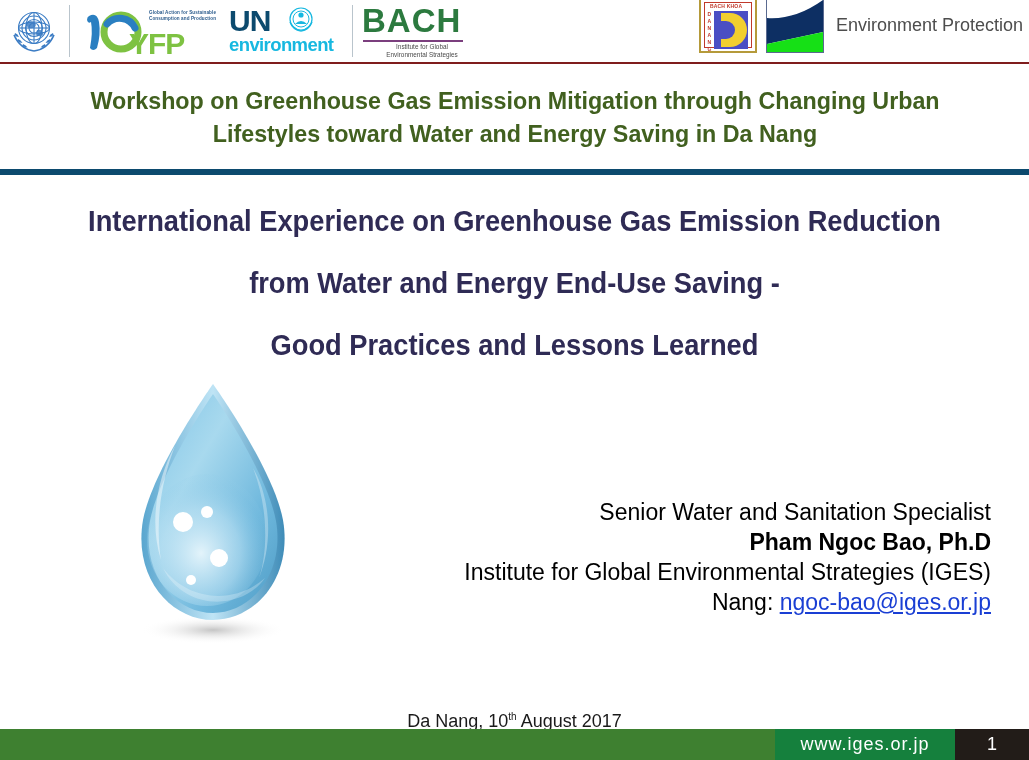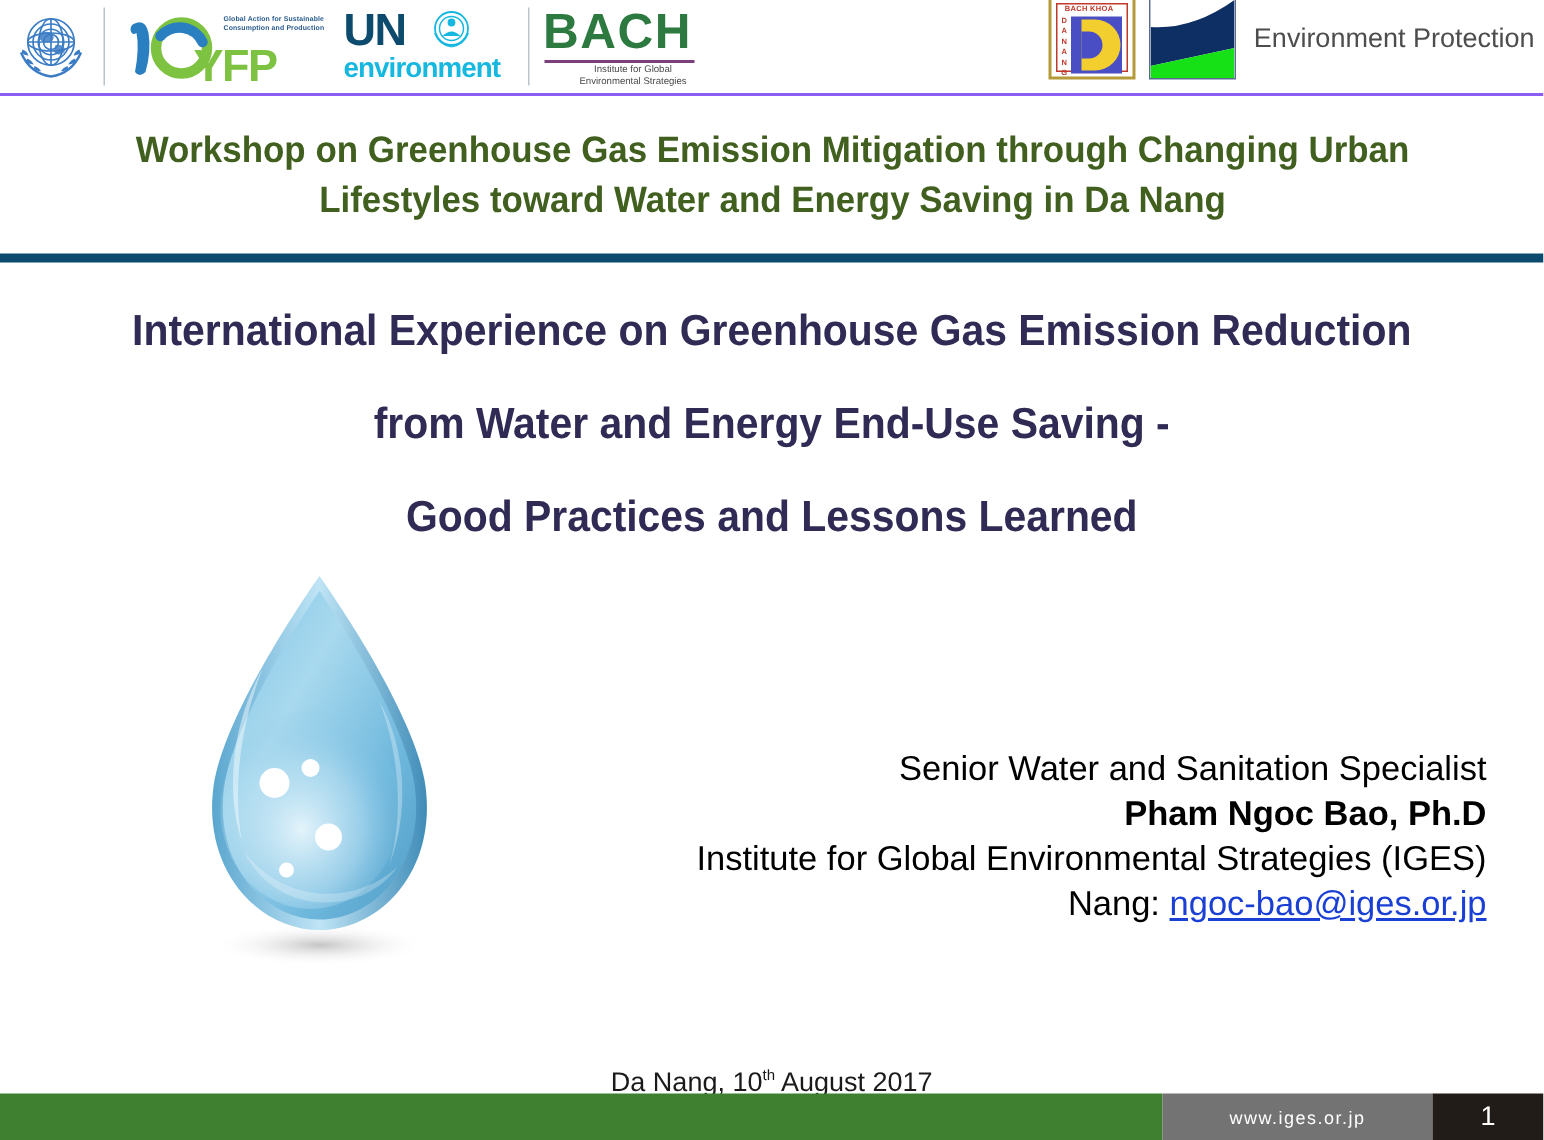--- a/index.html
+++ b/index.html
@@ -13,21 +13,21 @@
     overflow: hidden;
     font-family: "Liberation Sans", sans-serif;
     position: relative;
   }
 
   
   #logo-bar {
     position: absolute;
     left: 0; top: 0;
     width: 1029px; height: 64px;
-    border-bottom: 2px solid #8b5cf6;
+    border-bottom: 2px solid #7f1d1d;
     box-sizing: border-box;
   }
   .logo-group-left {
     position: absolute;
     left: 0; top: 0;
     height: 62px;
     display: flex;
     align-items: center;
   }
   .logo-group-right {
@@ -222,23 +222,23 @@
   
   #footer-bar {
     position: absolute;
     left: 0; bottom: 0;
     width: 1029px; height: 31px;
     display: flex;
   }
   #footer-green { flex: 0 0 775px; background: #3e8030; }
   #footer-url {
     flex: 0 0 180px;
-    background: #737373;
+    background: #15803d;
     color: #ffffff;
-    font-size: 12px;
+    font-size: 18px;
     letter-spacing: 1px;
     display: flex;
     align-items: center;
     justify-content: center;
   }
   #footer-page {
     flex: 1;
     background: #221c18;
     color: #ffffff;
     font-size: 18px;

